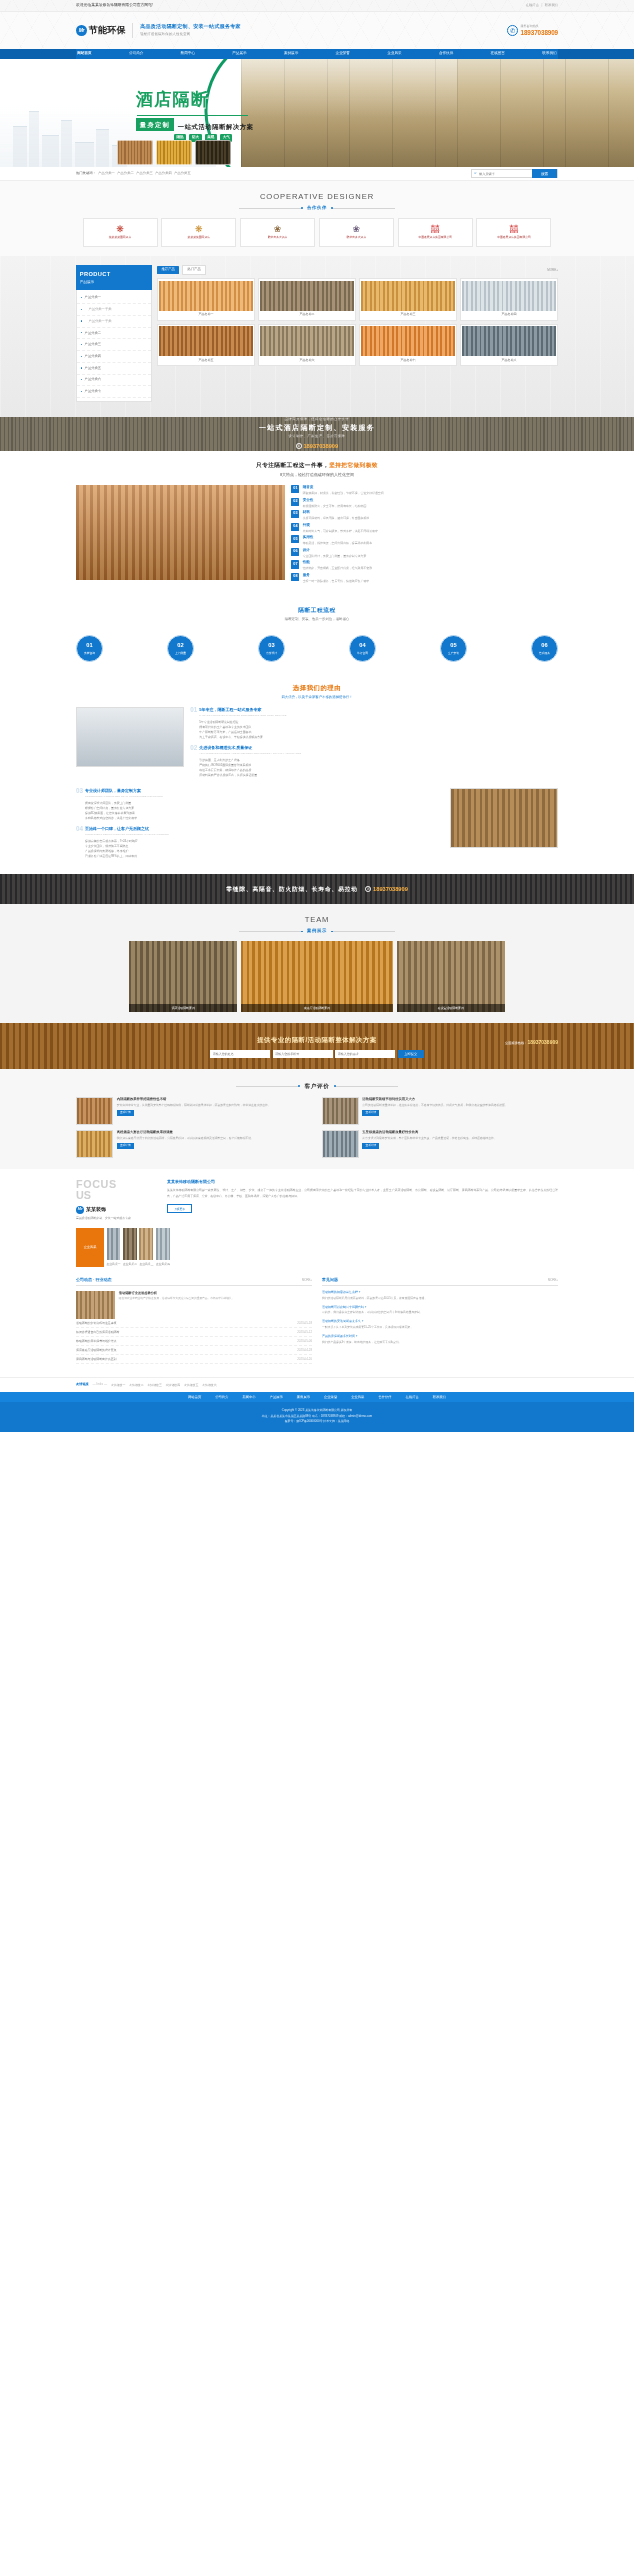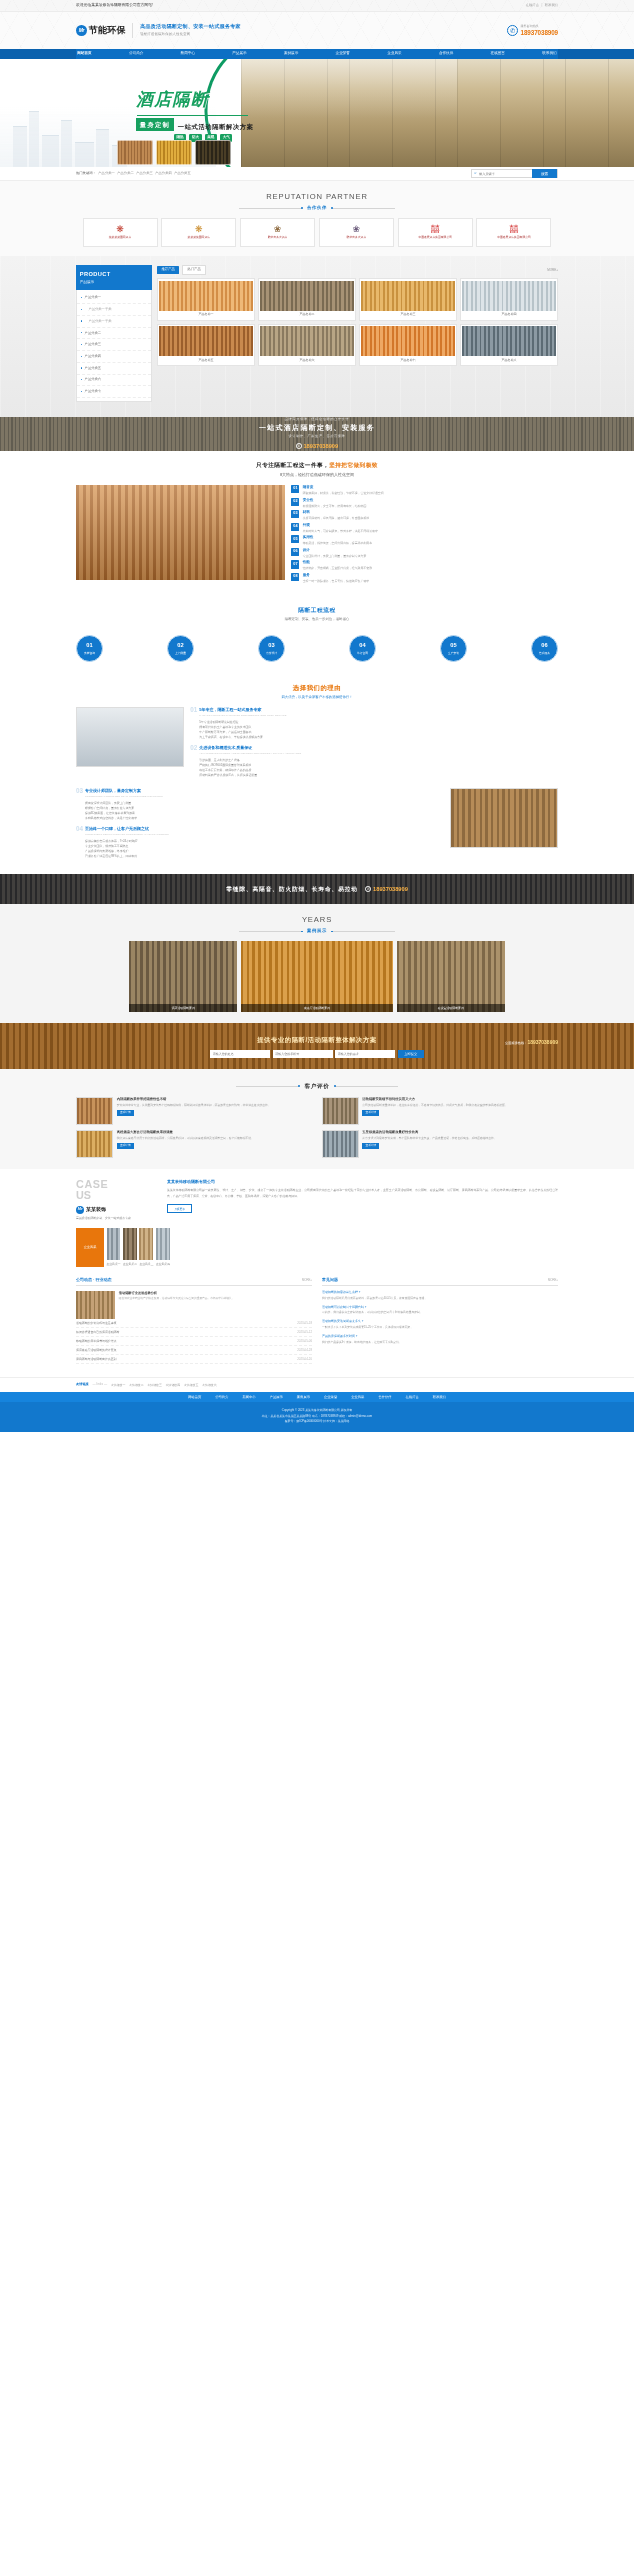--- a/index.html
+++ b/index.html
@@ -86,21 +86,20 @@
   }
   .banner-arc {
     position:absolute; left:32%; top:-25px; width:165px; height:159px;
     border-radius:50%; border:3.2px solid #0e9b63; border-right-color:transparent;
     border-top-color:transparent; transform:rotate(45deg);
   }
   .banner-txt { position:absolute; left:136px; top:28px; z-index:5; }
   .banner-title {
     font-size:17px; font-weight:bold; color:#17a05f; letter-spacing:1.3px;
     text-shadow:0.6px 0.6px 0 rgba(255,255,255,.8);
-    font-style:italic;
   }
   .banner-rule { width:111px; height:0.6px; background:#17a05f; margin:2.5px 0 2.5px 0.6px; }
   .banner-sub-row { display:flex; align-items:flex-end; gap:3.8px; }
   .banner-badge {
     background:#17a05f; color:#fff; font-size:6.3px; font-weight:bold;
     padding:1.9px 3.8px; letter-spacing:1.3px;
   }
   .banner-sub { font-size:6.3px; font-weight:bold; color:#222; letter-spacing:0.6px; }
   .banner-tags { display:flex; gap:3.2px; margin-top:2.5px; margin-left:38px; }
   .banner-tag {
@@ -448,21 +447,21 @@
     <div class="search-box">
       <span class="search-ic">⌕</span>
       <input class="search-inp" type="text" placeholder="输入关键字" style="">
       <button class="search-btn">搜索</button>
     </div>
   </div>
 </div>
 
 <div class="partners">
   <div class="sec-title">
-    <div class="en">REPUTATION PARTNER</div>
+    <div class="en">COOPERATIVE DESIGNER</div>
     <div class="cn-row">
       <span class="ln"></span>
       <span class="cn">合作伙伴</span>
       <span class="ln r"></span>
     </div>
   </div>
   <div class="wrap">
     <div class="partner-grid">
       <div class="partner-card">
         <div class="partner-seal" style="color:#c0392b">❋</div>
@@ -752,21 +751,21 @@
     <span class="t">零缝隙、高隔音、防火防烟、长寿命、易拉动</span>
     <span class="tel">
       <span class="c" style="width:5.7px;height:5.7px;border:0.6px solid #fff;border-radius:50%;font-size:3.2px;display:flex;align-items:center;justify-content:center">✆</span>
       <span class="n">18937038909</span>
     </span>
   </div>
 </div>
 
 <div class="cases">
   <div class="sec-title">
-    <div class="en">YEARS</div>
+    <div class="en">TEAM</div>
     <div class="cn-row">
       <span class="ln"></span>
       <span class="cn">案例展示</span>
       <span class="ln r"></span>
     </div>
   </div>
   <div class="wrap">
     <div class="case-row">
       <div class="case-card">
         <div class="case-img ci1"></div>
@@ -841,21 +840,21 @@
           <span class="rev-more">查看详情</span>
         </div>
       </div>
     </div>
   </div>
 </div>
 
 <div class="about">
   <div class="wrap">
     <div class="about-left">
-      <div class="big">CASE</div>
+      <div class="big">FOCUS</div>
       <div class="big2">US</div>
       <div class="about-logo">
         <span class="m">Mr</span>
         <span class="n">某某装饰</span>
       </div>
       <div class="tag">高品质活动隔断定制、安装一站式服务专家</div>
     </div>
     <div class="about-right">
       <h4>某某装饰移动隔断有限公司</h4>
       <p>某某装饰移动隔断有限公司是一家集研发、设计、生产、销售、安装、服务于一体的专业化活动隔断企业。公司拥有现代化的生产基地和一批经验丰富的专业技术人才，主要生产酒店活动隔断、办公隔断、会议室隔断、展厅隔断、屏风隔断等系列产品。公司始终坚持以质量求生存、以信誉求发展的经营理念，产品广泛应用于酒店、宾馆、会议中心、办公楼、学校、医院等场所，深受广大客户的信赖与好评。</p>

